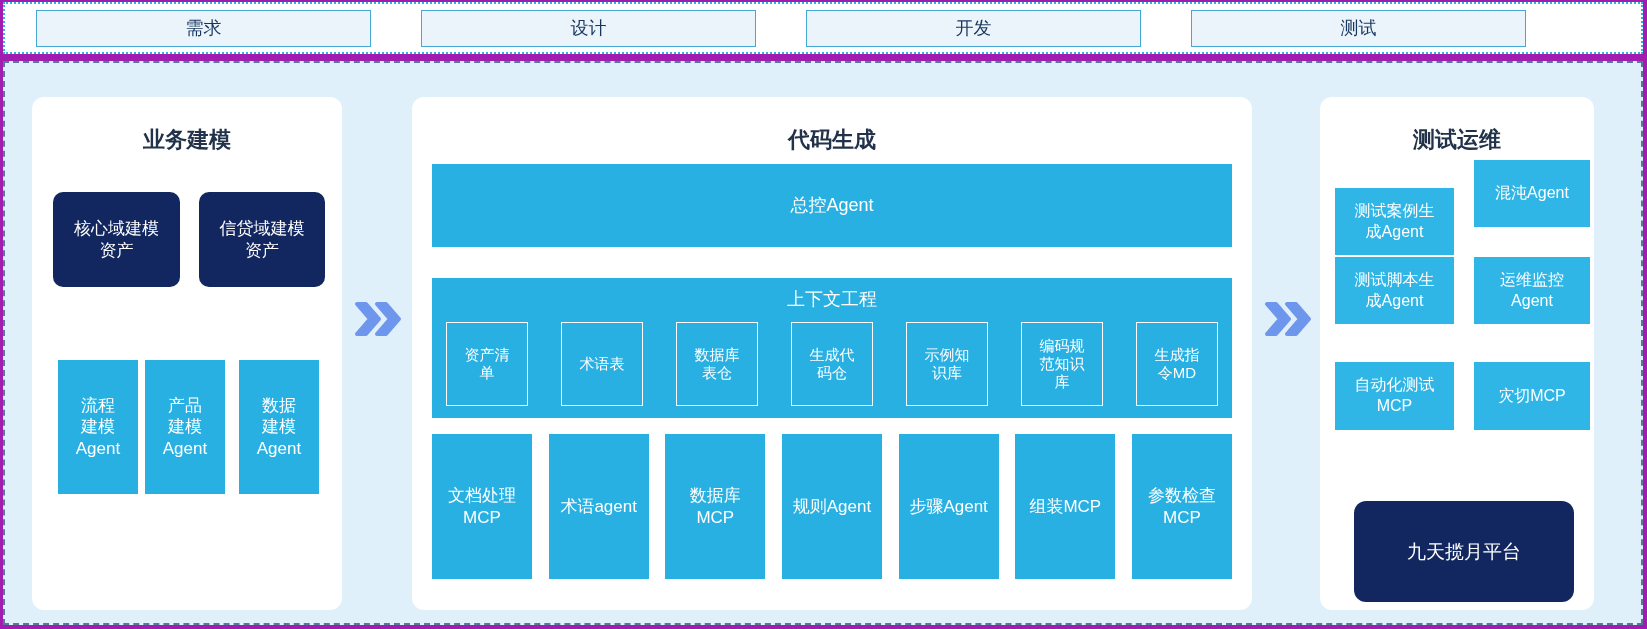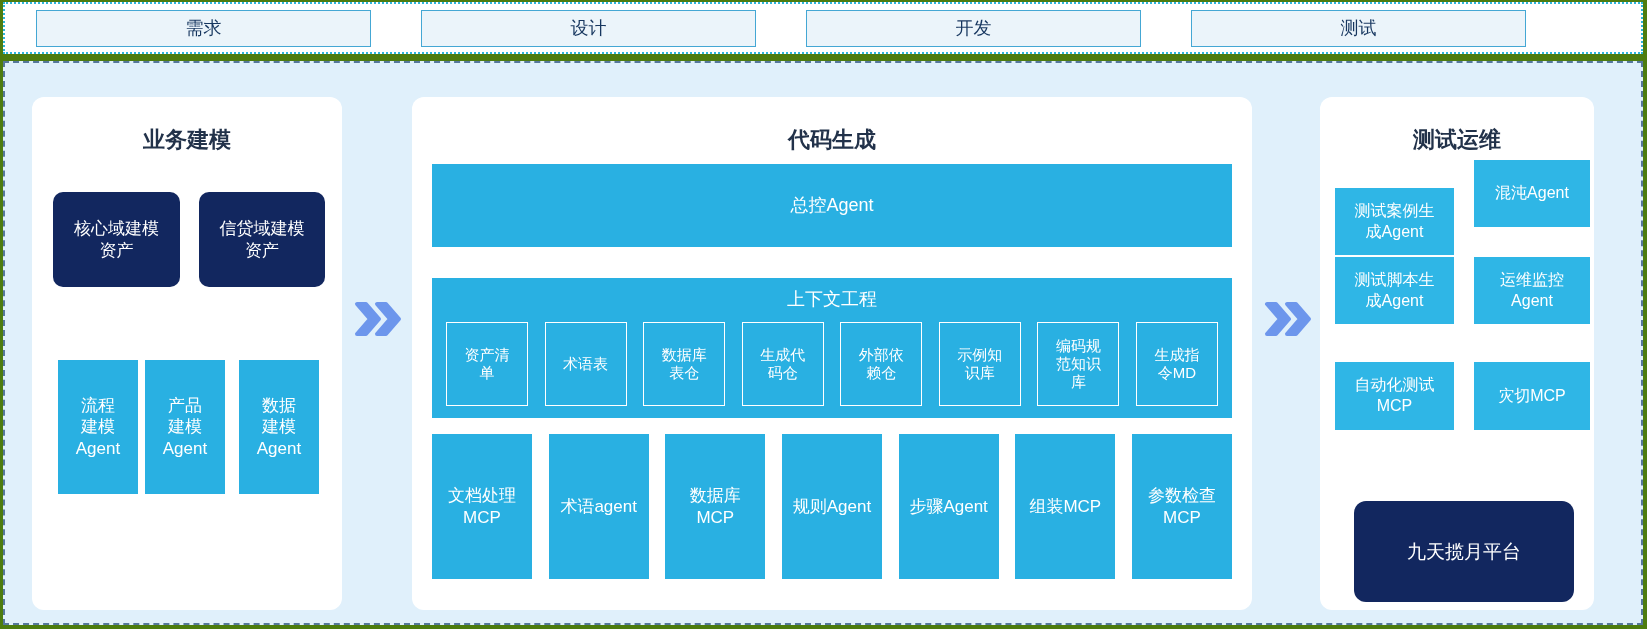--- a/index.html
+++ b/index.html
@@ -1,17 +1,17 @@
 <!DOCTYPE html>
 <html><head>
 <meta charset="utf-8">
 <style>
   html,body { margin:0; padding:0; background:#ffffff; }
   body { font-family:"Liberation Sans","DejaVu Sans",sans-serif; }
-  .canvas { position:relative; width:1647px; height:629px; background:#4d7c0f; overflow:hidden; }
+  .canvas { position:relative; width:1647px; height:629px; background:#a21caf; overflow:hidden; }
   .canvas * { box-sizing:border-box; }
 
   
   .top-strip { position:absolute; left:3px; top:2px; width:1640px; height:52px;
     border:2px dotted #2db4da; background:#ffffff;
     display:flex; align-items:center; gap:50px; padding-left:31px; }
   .phase-box { width:335px; height:37px; background:#ebf4fa; border:1px solid #44a7d4;
     color:#16365f; font-size:18px; display:flex; align-items:center; justify-content:center; }
 
   
@@ -112,22 +112,20 @@
       <div class="context-block">
         <div class="context-title">上下文工程</div>
         <div class="context-items">
           <div class="ctx-box flexc">资产清
 单</div>
           <div class="ctx-box flexc">术语表</div>
           <div class="ctx-box flexc">数据库
 表仓</div>
           <div class="ctx-box flexc">生成代
 码仓</div>
-          <div class="ctx-box flexc">外部依
-赖仓</div>
           <div class="ctx-box flexc">示例知
 识库</div>
           <div class="ctx-box flexc">编码规
 范知识
 库</div>
           <div class="ctx-box flexc">生成指
 令MD</div>
         </div>
       </div>
 

